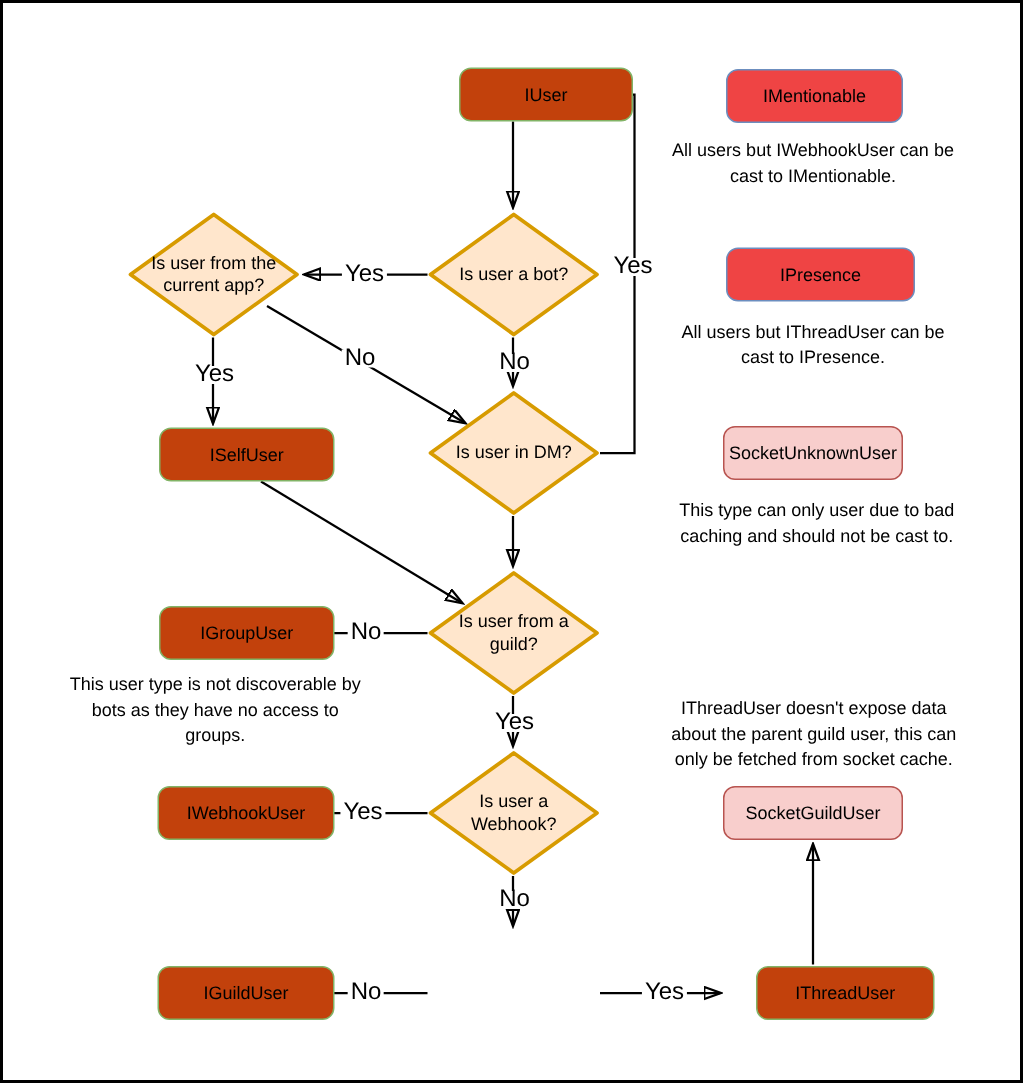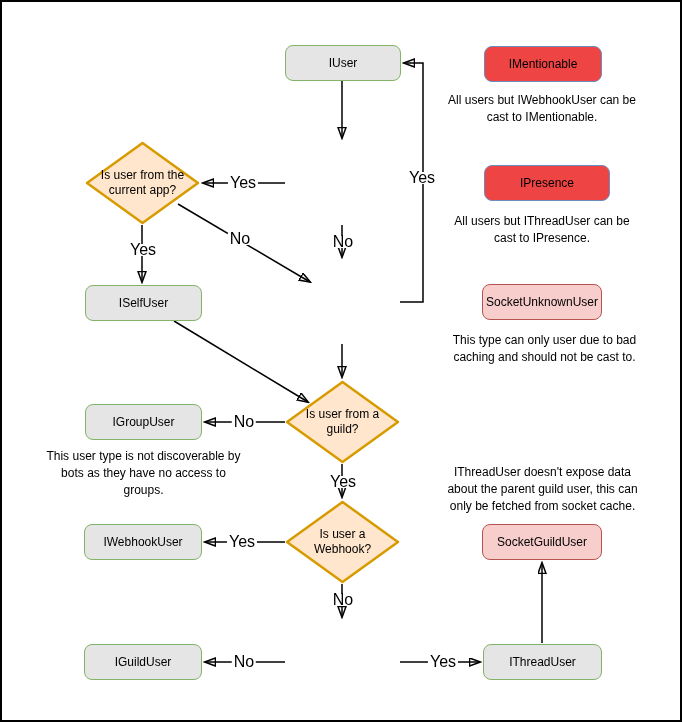--- a/index.html
+++ b/index.html
@@ -8,21 +8,21 @@
     border:2px solid #000;box-sizing:border-box;overflow:hidden;
     font-family:"Liberation Sans", sans-serif;color:#000;
   }
   .edges{position:absolute;left:0;top:0;width:682px;height:722px;}
   .edges path{stroke:#000;stroke-width:1.5;fill:none;}
   .node{
     position:absolute;display:flex;align-items:center;justify-content:center;
     font-size:12px;text-align:center;border-radius:8px;box-sizing:border-box;
     line-height:14px;
   }
-  .node.green{background:#e5e5e5;border:1.5px solid #82b366;}
+  .node.green{background:#c2410c;border:1.5px solid #82b366;margin-left:21px;}
   .node.blue {background:#ef4444;border:1.5px solid #6c8ebf;}
   .node.red  {background:#f8cecc;border:1.5px solid #b85450;}
   .decision{position:absolute;}
   .decision svg{position:absolute;left:0;top:0;width:100%;height:100%;}
   .decision svg polygon{fill:#ffe6cc;stroke:#d79b00;stroke-width:2.5;stroke-linejoin:round;}
   .dlabel{
     position:absolute;left:50%;top:50%;transform:translate(-50%,-50%);
     width:100px;text-align:center;font-size:12px;line-height:15px;
   }
   .elabel{
@@ -75,25 +75,37 @@
   <div class="node blue" style="left:482px;top:44px;width:118px;height:36px">IMentionable</div>
   <div class="node blue" style="left:482px;top:163px;width:126px;height:36px">IPresence</div>
   <div class="node green" style="left:83px;top:283px;width:117px;height:36px">ISelfUser</div>
   <div class="node red" style="left:480px;top:282px;width:120px;height:36px">SocketUnknownUser</div>
   <div class="node green" style="left:83px;top:402px;width:117px;height:36px">IGroupUser</div>
   <div class="node green" style="left:82px;top:522px;width:118px;height:36px">IWebhookUser</div>
   <div class="node red" style="left:480px;top:522px;width:120px;height:36px">SocketGuildUser</div>
   <div class="node green" style="left:481px;top:642px;width:119px;height:36px">IThreadUser</div>
   <div class="node green" style="left:82px;top:642px;width:118px;height:36px">IGuildUser</div>
 
+  <div class="decision" style="left:283px;top:139px;width:115px;height:84px">
+    <svg viewBox="0 0 115 84" preserveAspectRatio="none">
+        <polygon points="57.5,2 113,42 57.5,82 2,42"></polygon>
+      </svg>
+    <span class="dlabel">Is user a bot?</span>
+  </div>
   <div class="decision" style="left:83px;top:139px;width:115px;height:84px">
     <svg viewBox="0 0 115 84" preserveAspectRatio="none">
         <polygon points="57.5,2 113,42 57.5,82 2,42"></polygon>
       </svg>
     <span class="dlabel">Is user from the current app?</span>
+  </div>
+  <div class="decision" style="left:283px;top:258px;width:115px;height:84px">
+    <svg viewBox="0 0 115 84" preserveAspectRatio="none">
+        <polygon points="57.5,2 113,42 57.5,82 2,42"></polygon>
+      </svg>
+    <span class="dlabel">Is user in DM?</span>
   </div>
   <div class="decision" style="left:283px;top:378px;width:115px;height:84px">
     <svg viewBox="0 0 115 84" preserveAspectRatio="none">
         <polygon points="57.5,2 113,42 57.5,82 2,42"></polygon>
       </svg>
     <span class="dlabel">Is user from a guild?</span>
   </div>
   <div class="decision" style="left:283px;top:498px;width:115px;height:84px">
     <svg viewBox="0 0 115 84" preserveAspectRatio="none">
         <polygon points="57.5,2 113,42 57.5,82 2,42"></polygon>

